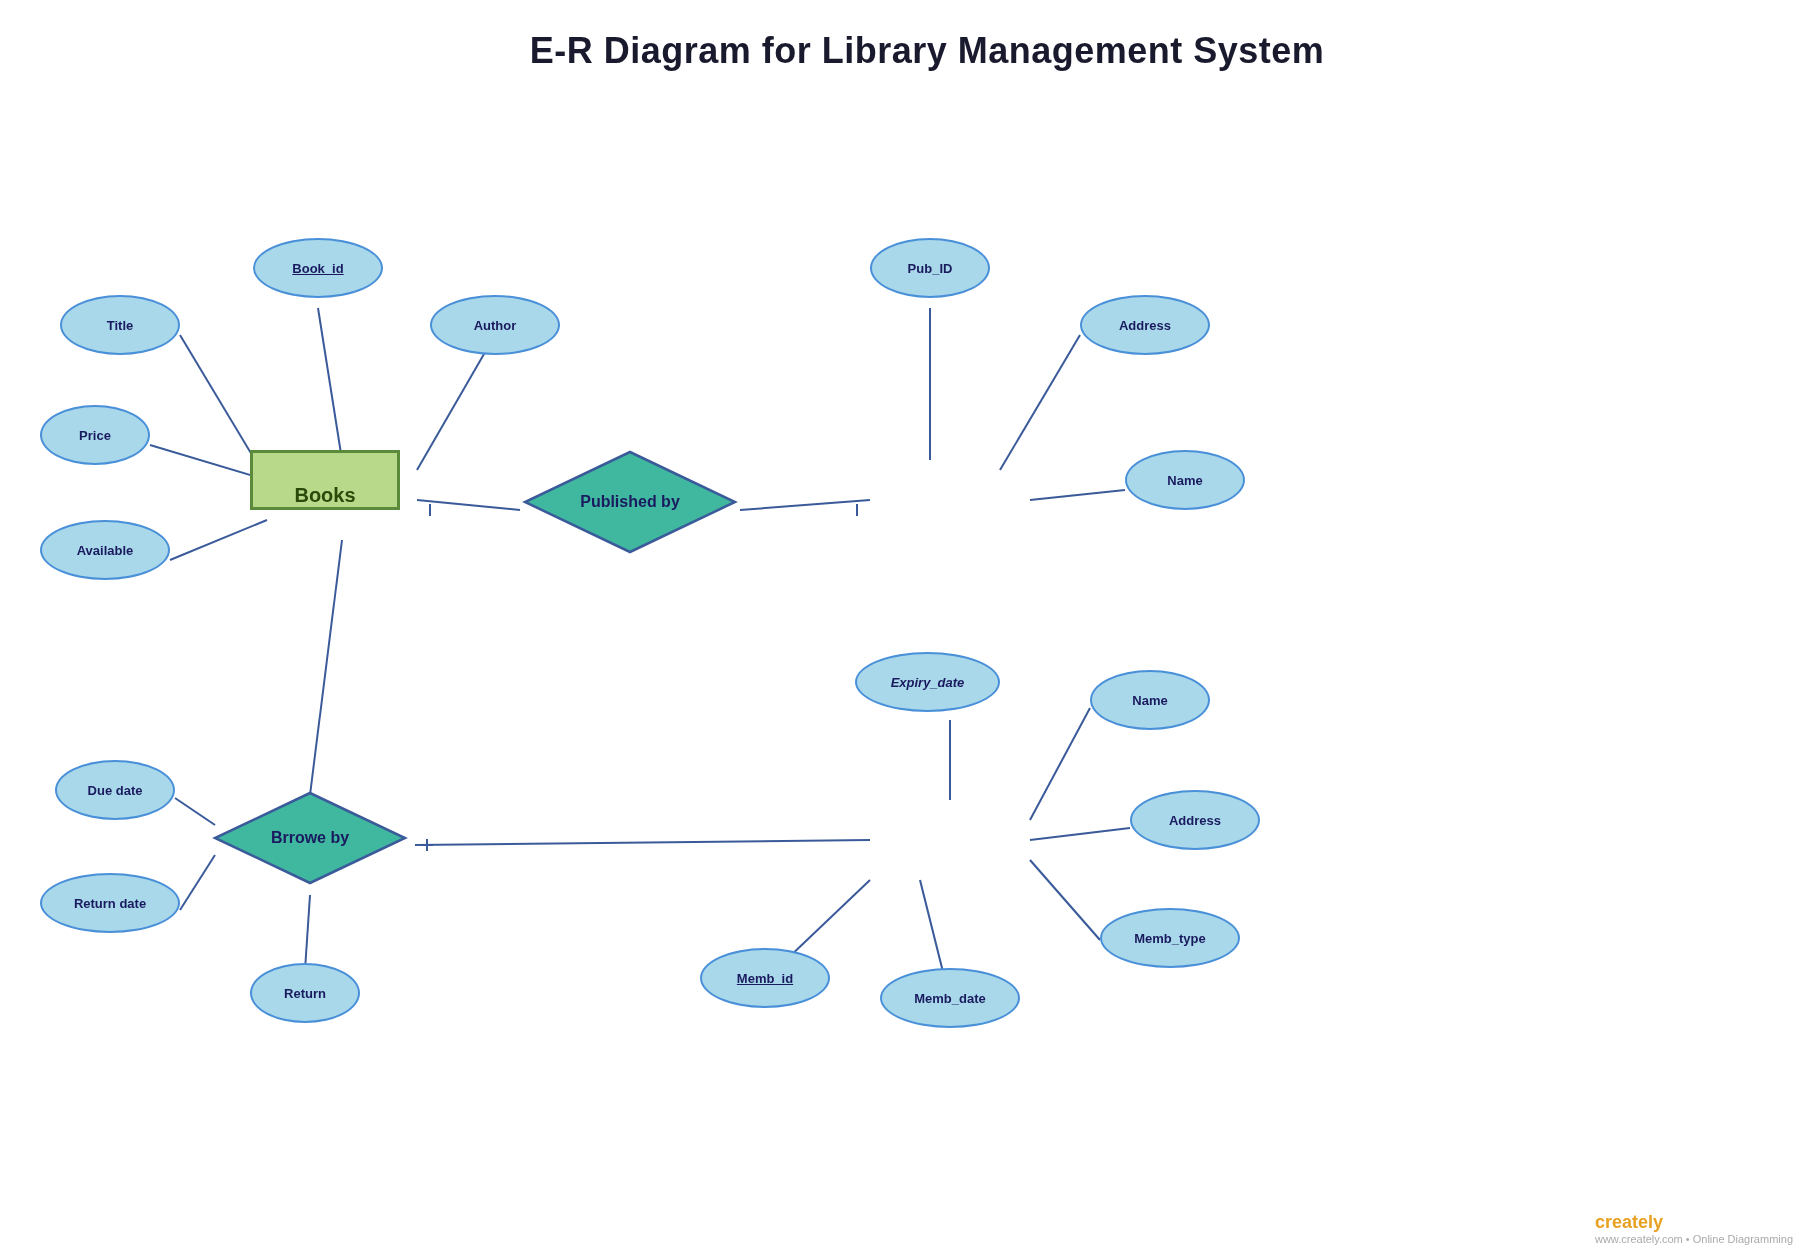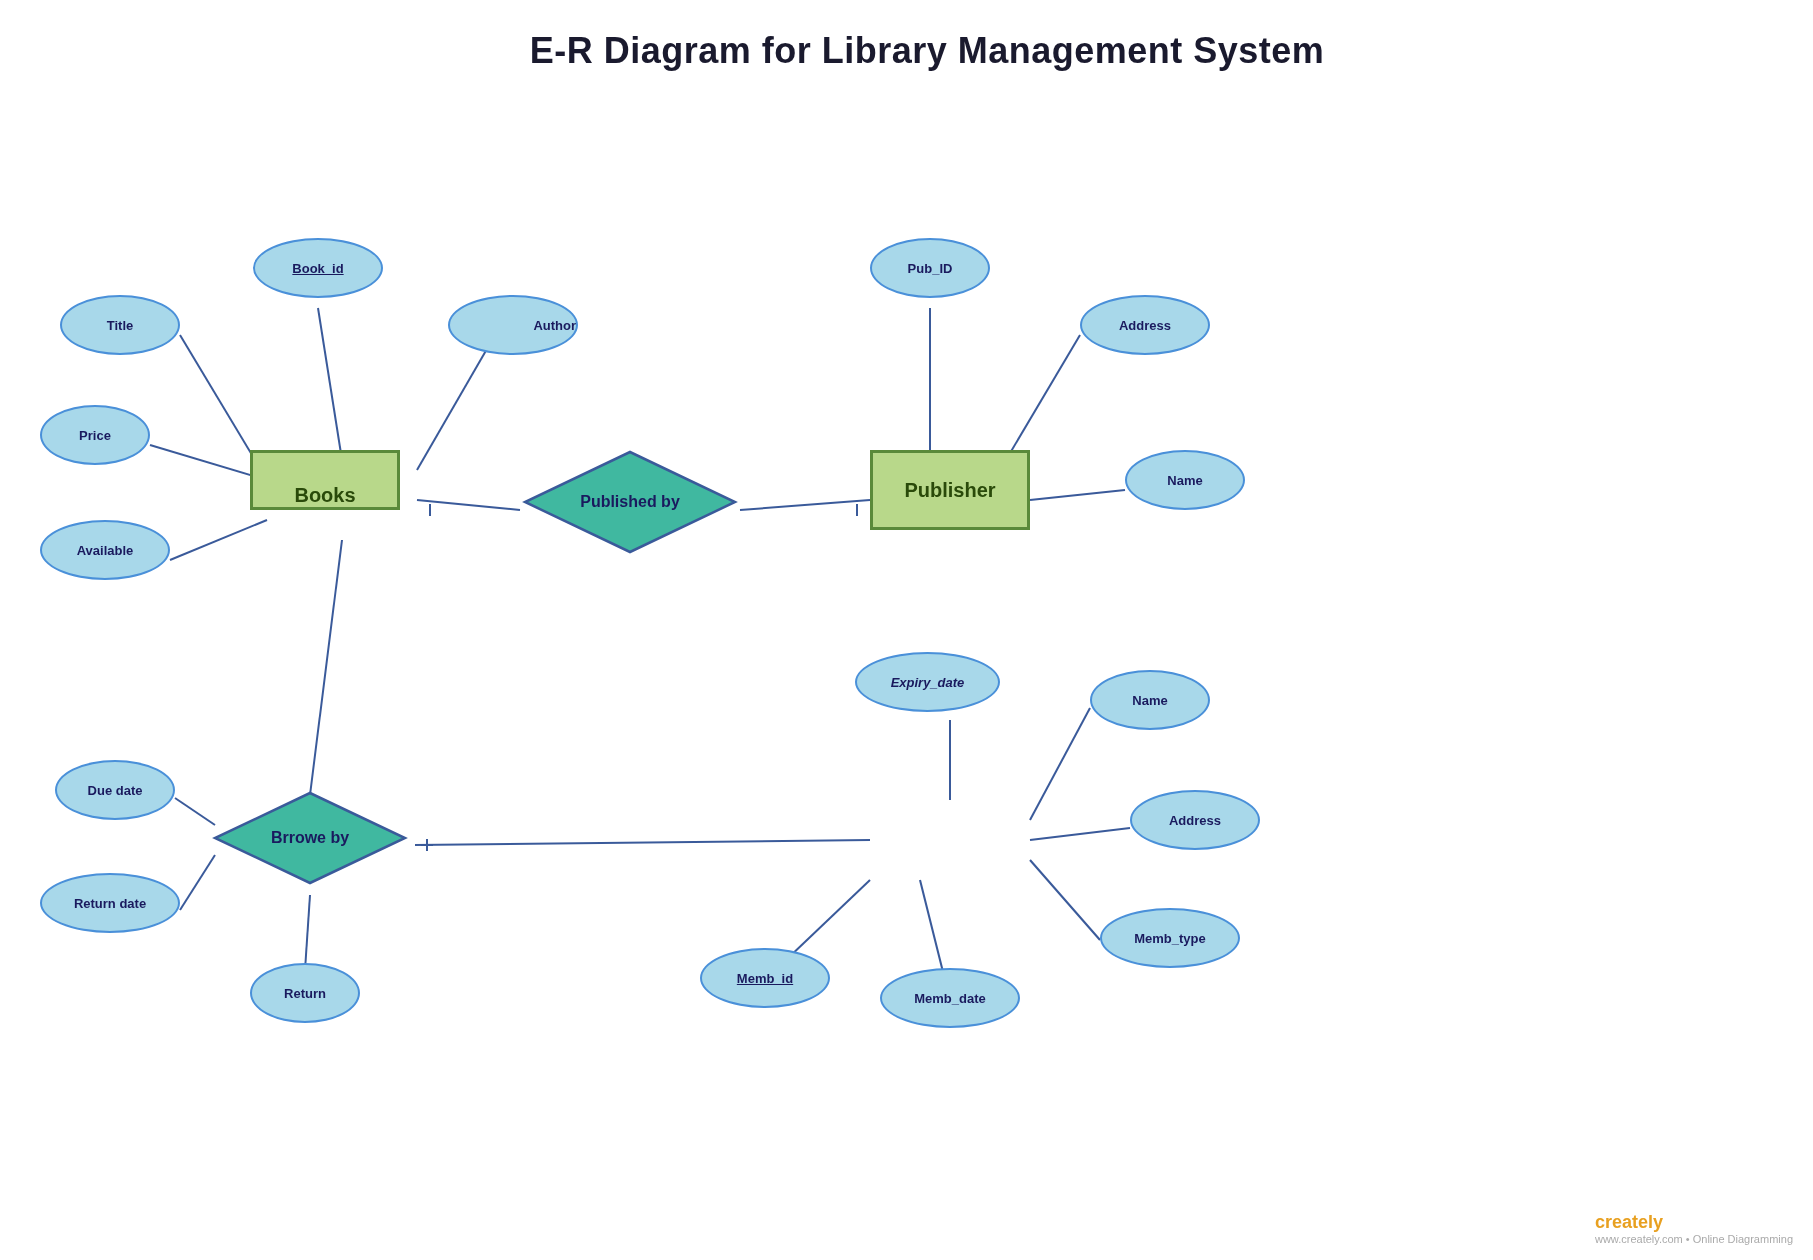--- a/index.html
+++ b/index.html
@@ -161,23 +161,20 @@
     <line x1="318" y1="724" x2="318" y2="736" stroke="#3a5a9a" stroke-width="2"></line>
 
     <line x1="427" y1="759" x2="427" y2="771" stroke="#3a5a9a" stroke-width="2"></line>
     <line x1="421" y1="765" x2="433" y2="765" stroke="#3a5a9a" stroke-width="2"></line>
   </svg>
 
   <div class="entity-rect" style="left:250px; top:370px; width:150px; height:60px;align-items:flex-end;">
     <span>Books</span>
   </div>
 
-  <div class="entity-rect" style="left:870px; top:370px; width:160px; height:80px;">
-    <span>Publisher</span>
-  </div>
 
 
   <div class="rel-diamond" style="left:520px; top:367px; width:220px; height:110px;">
     <svg viewBox="0 0 220 110" xmlns="http://www.w3.org/2000/svg">
       <polygon points="110,5 215,55 110,105 5,55" fill="#40b8a0" stroke="#3a5a9a" stroke-width="2.5"></polygon>
     </svg>
     <span>Published by</span>
   </div>
 
   <div class="rel-diamond" style="left:210px; top:708px; width:200px; height:100px;">
@@ -188,21 +185,21 @@
   </div>
 
   <div class="attr-ellipse underline" style="left:253px; top:158px; width:130px; height:60px;">
     <span>Book_id</span>
   </div>
 
   <div class="attr-ellipse" style="left:60px; top:215px; width:120px; height:60px;">
     <span>Title</span>
   </div>
 
-  <div class="attr-ellipse" style="left:448px; top:215px; width:130px; height:60px;justify-content:flex-end;">
+  <div class="attr-ellipse" style="left:430px; top:215px; width:130px; height:60px;">
     <span>Author</span>
   </div>
 
   <div class="attr-ellipse" style="left:40px; top:325px; width:110px; height:60px;">
     <span>Price</span>
   </div>
 
   <div class="attr-ellipse" style="left:40px; top:440px; width:130px; height:60px;">
     <span>Available</span>
   </div>

